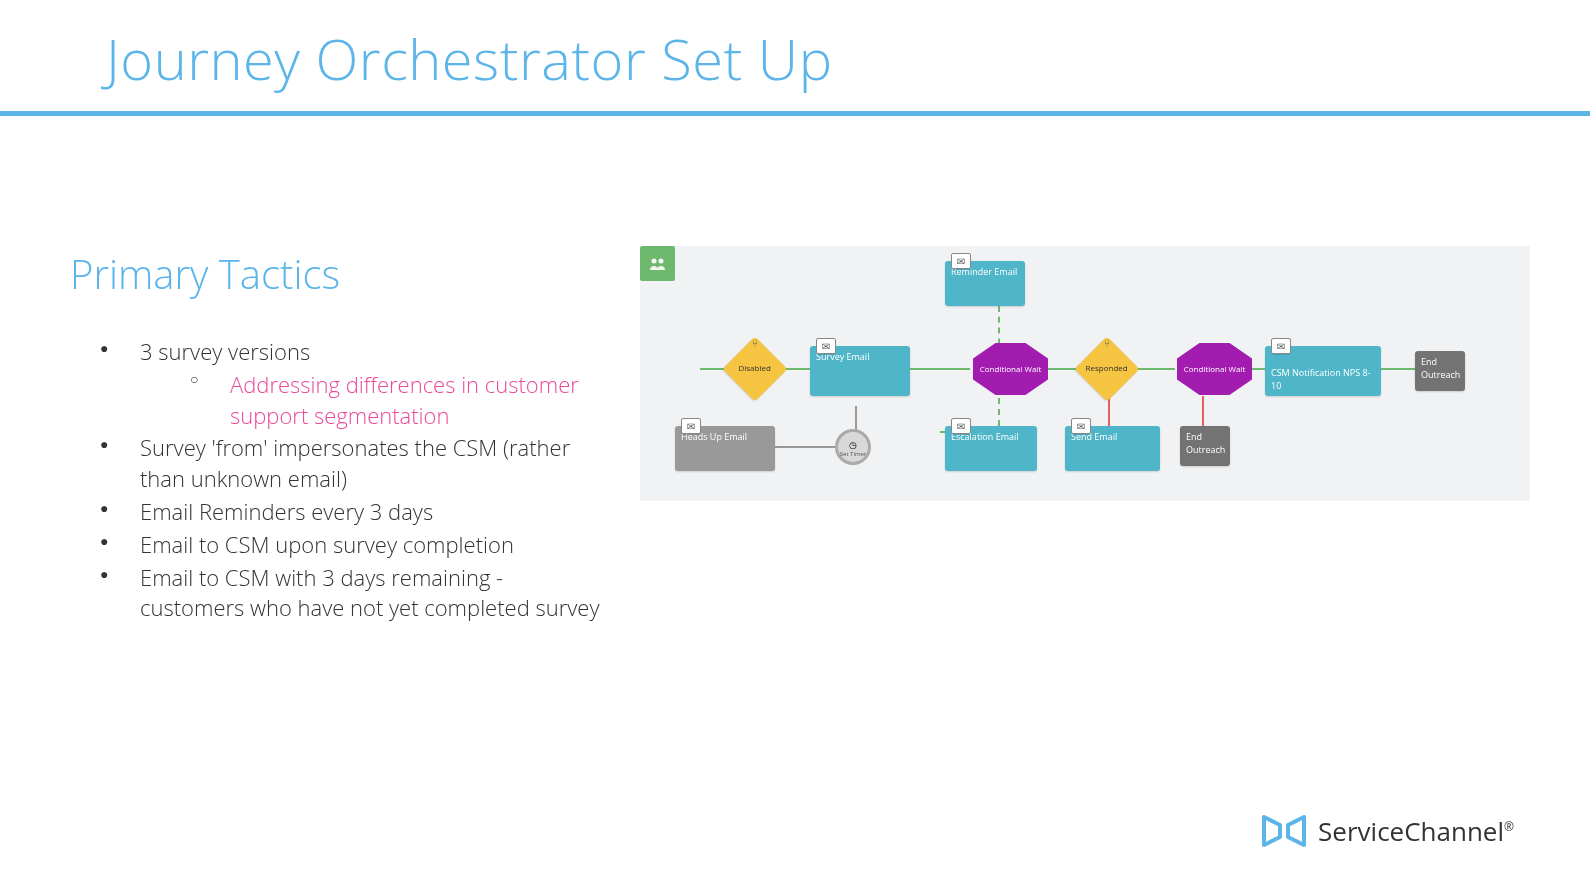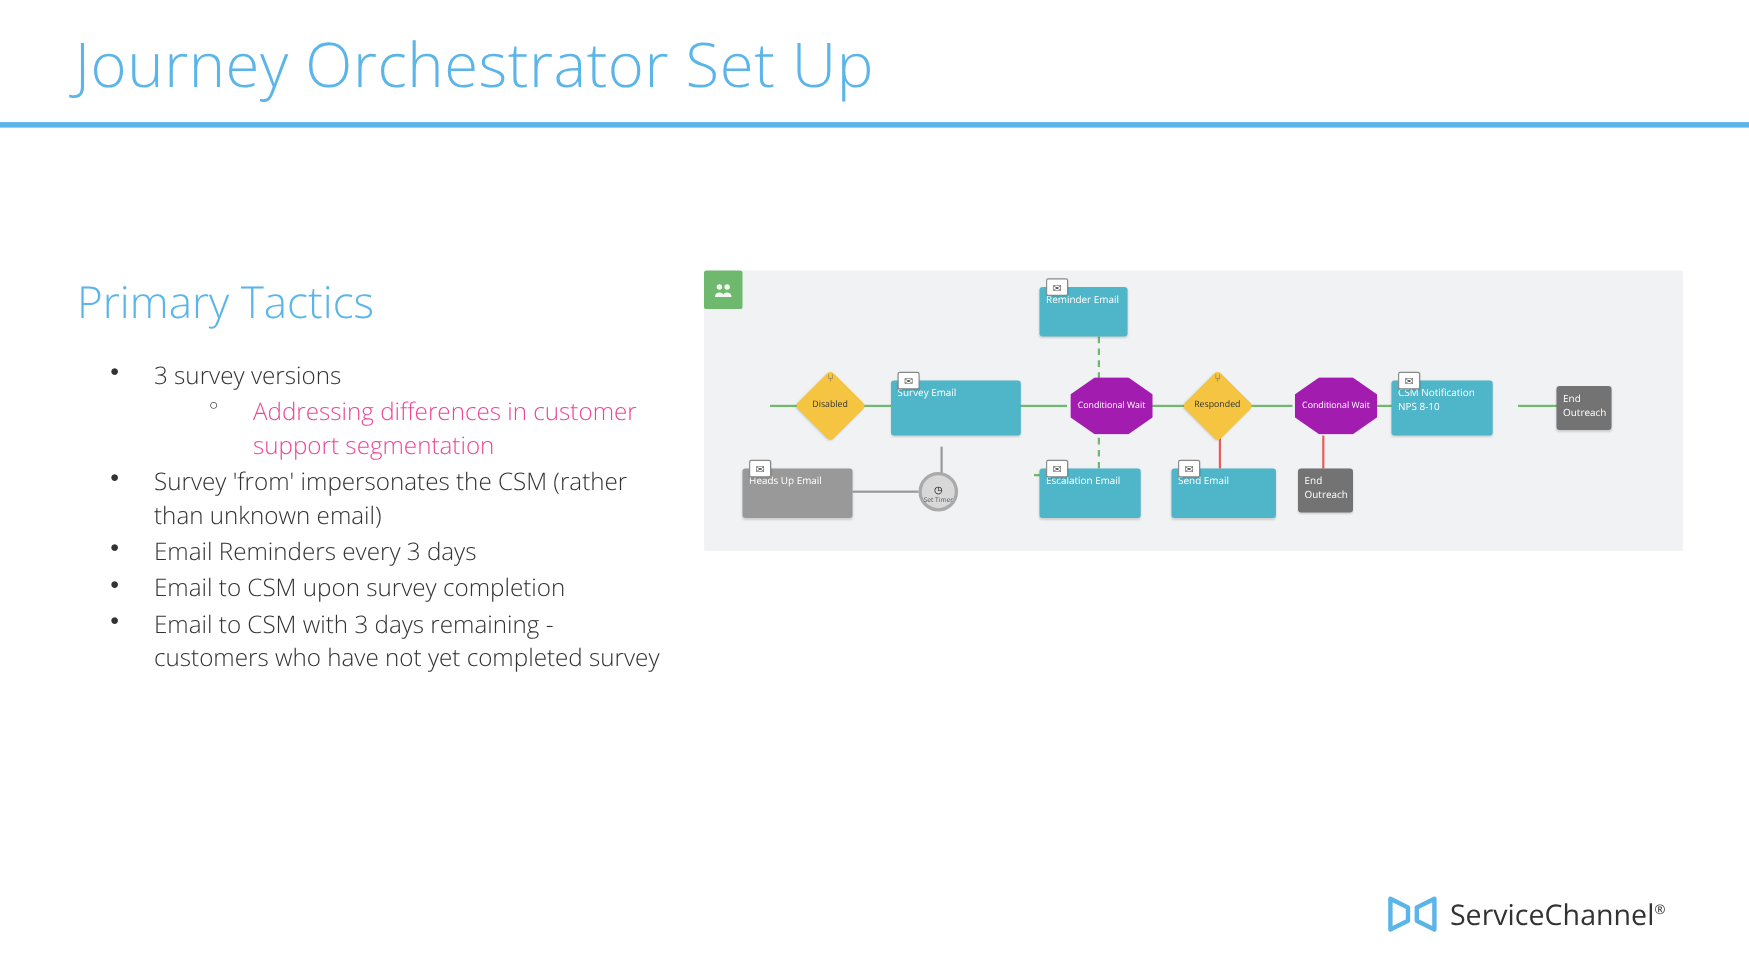--- a/index.html
+++ b/index.html
@@ -8,41 +8,41 @@
       height: 886px;
       font-family: 'Segoe UI', 'Open Sans', Arial, sans-serif;
       background: #fff;
       position: relative;
       overflow: hidden;
     }
     .slide-title {
       font-size: 56px;
       font-weight: 300;
       color: #5bb5e8;
-      padding: 20px 0 15px 68px;
+      padding: 20px 0 15px 106px;
       letter-spacing: 0.5px;
     }
     .title-underline {
       height: 5px;
       background: #5bb5e8;
       width: 100%;
     }
     .content-area {
       display: flex;
       padding: 130px 60px 0 70px;
       gap: 40px;
     }
     .left-col {
       flex: 0 0 530px;
     }
     .section-heading {
       font-size: 40px;
       font-weight: 300;
       color: #5bb5e8;
-      margin-bottom: 25px;
+      margin-bottom: 35px;
     }
     .tactic-list {
       list-style: none;
       padding-left: 30px;
     }
     .tactic-list > li {
       position: relative;
       padding-left: 40px;
       font-size: 22px;
       line-height: 1.4;
@@ -263,21 +263,21 @@
           <path d="M1 13 C1 9 5 9 5 9 C5 9 9 9 9 13 Z" fill="#fff" opacity="0.9"></path>
           <path d="M8 13 C8 9 12 9 12 9 C12 9 16 9 16 13 Z" fill="#fff" opacity="0.9"></path>
         </svg>
     </div>
 
     <div class="diamond" style="top:100px; left:92px;">
       <div class="diamond-label">Disabled</div>
     </div>
     <div class="split-icon" style="top:90px; left:108px;">⑂</div>
 
-    <div class="node node-teal" style="top:100px; left:170px; width:118px; height:50px;">
+    <div class="node node-teal" style="top:100px; left:170px; width:100px; height:50px;">
       <span>Survey Email</span>
     </div>
     <div class="mail-icon" style="top:92px; left:176px;">✉</div>
 
     <div class="node node-gray" style="top:180px; left:35px; width:100px; height:45px;">
       <span>Heads Up Email</span>
     </div>
     <div class="mail-icon" style="top:172px; left:41px;">✉</div>
 
     <div class="circle-timer" style="top:183px; left:195px;">
@@ -310,21 +310,21 @@
     <div class="mail-icon" style="top:172px; left:431px;">✉</div>
 
     <div class="octagon" style="top:97px; left:537px;">
       <div class="octagon-label">Conditional Wait</div>
     </div>
 
     <div class="node node-red" style="top:180px; left:540px; width:50px; height:40px;">
       <span>End Outreach</span>
     </div>
 
-    <div class="node node-teal" style="top:100px; left:625px; width:92px; height:50px;">
+    <div class="node node-teal" style="top:100px; left:625px; width:116px; height:50px;align-items:flex-end;">
       <span>CSM Notification NPS 8-10</span>
     </div>
     <div class="mail-icon" style="top:92px; left:631px;">✉</div>
 
     <div class="node node-red" style="top:105px; left:775px; width:50px; height:40px;">
       <span>End Outreach</span>
     </div>
   </div>
 </div>
 

